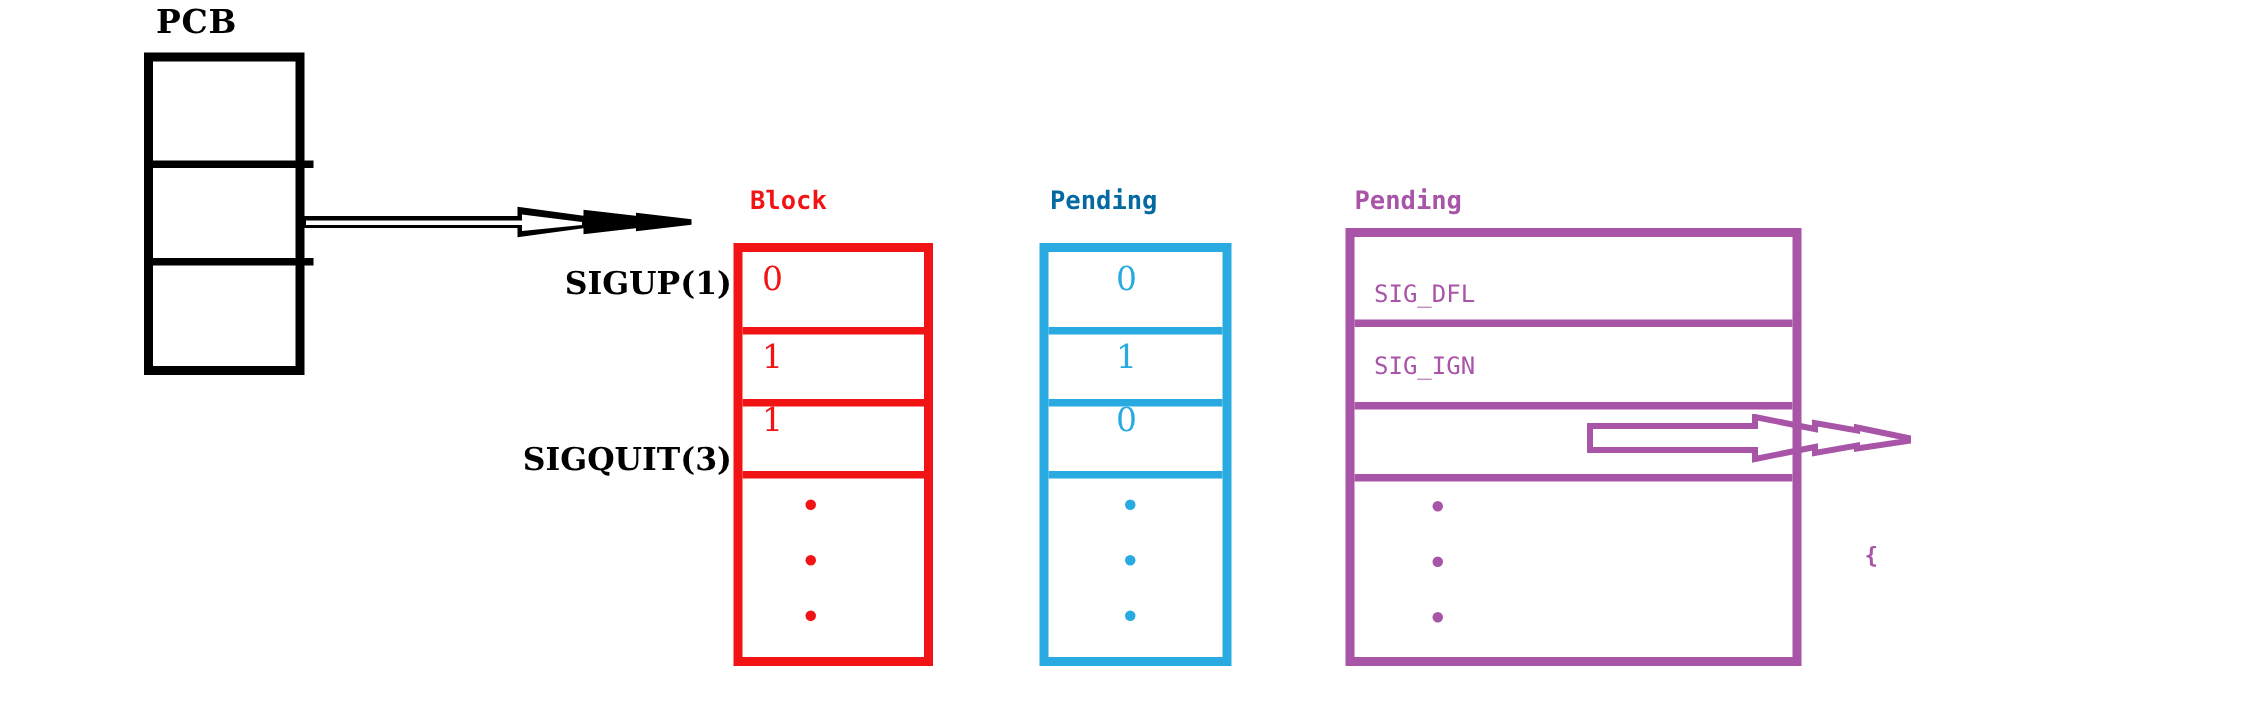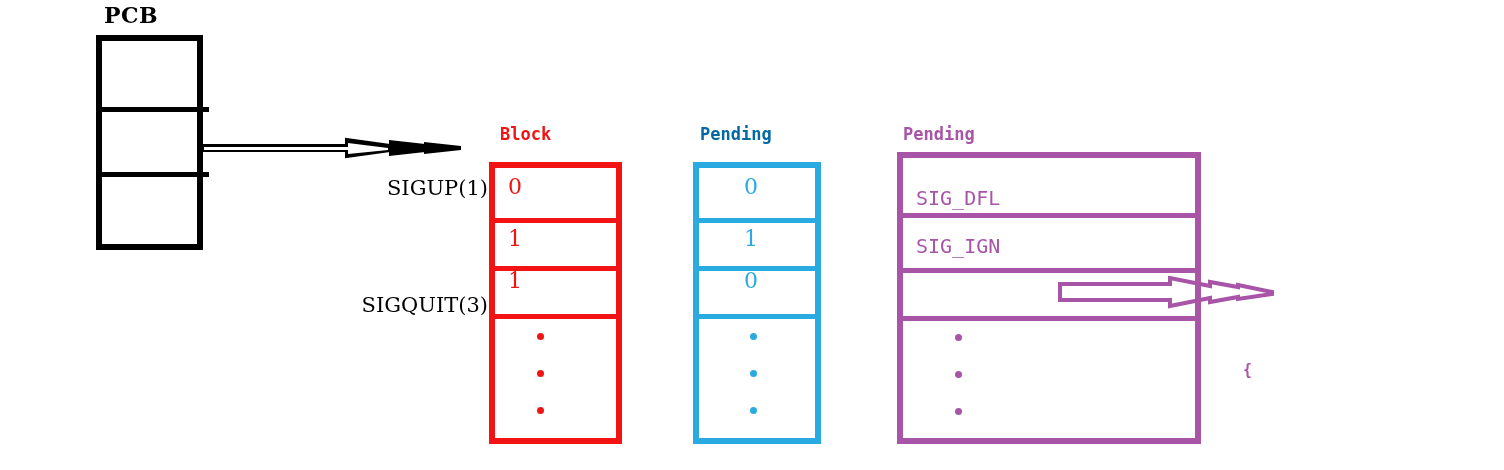--- a/index.html
+++ b/index.html
@@ -57,30 +57,30 @@
   .row-div { height: 0; box-sizing: border-box; }
 
   .cell-val {
     font-family: "DejaVu Serif", serif;
     font-size: 22px;
     font-weight: 400;
     white-space: nowrap;
   }
   .cell-text {
     font-family: "DejaVu Sans Mono", monospace;
-    font-size: 20px;
+    font-size: 16px;
     font-weight: 400;
     white-space: nowrap;
   }
 
   
   .sig-label {
     font-family: "DejaVu Serif", serif;
     font-size: 21px;
-    font-weight: 400;
+    font-weight: 700;
     color: #000000;
     white-space: nowrap;
     text-align: right;
     width: 190px;
   }
 
   
   .dot {
     width: 7px; height: 7px;
     border-radius: 50%;

